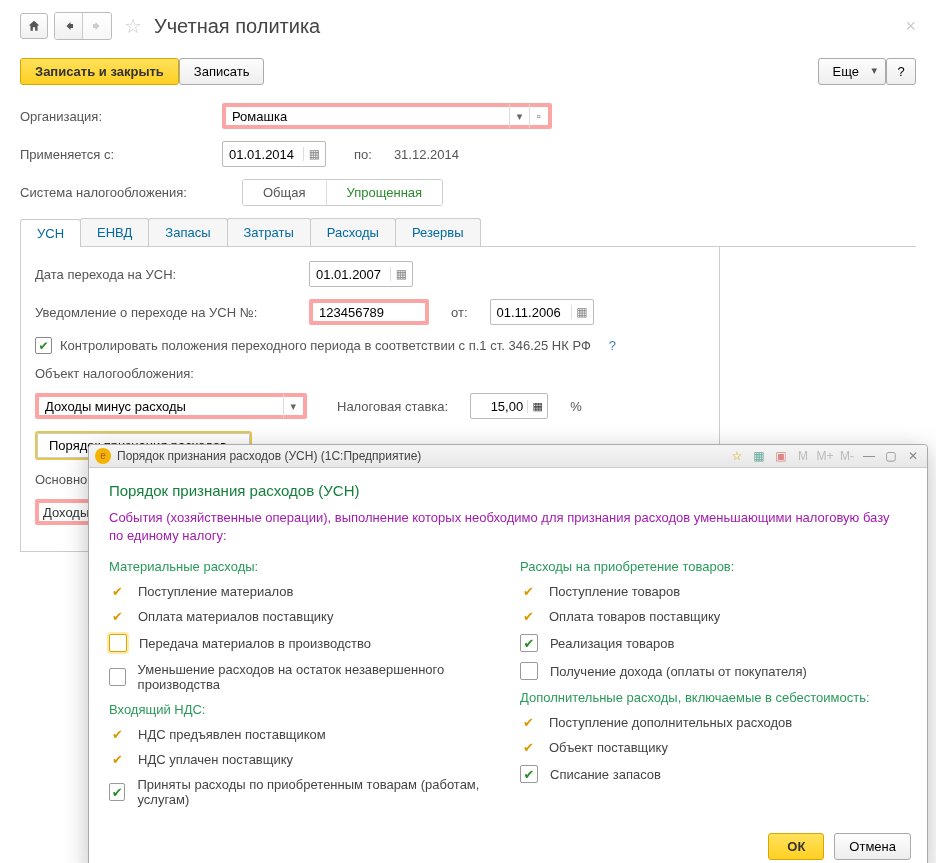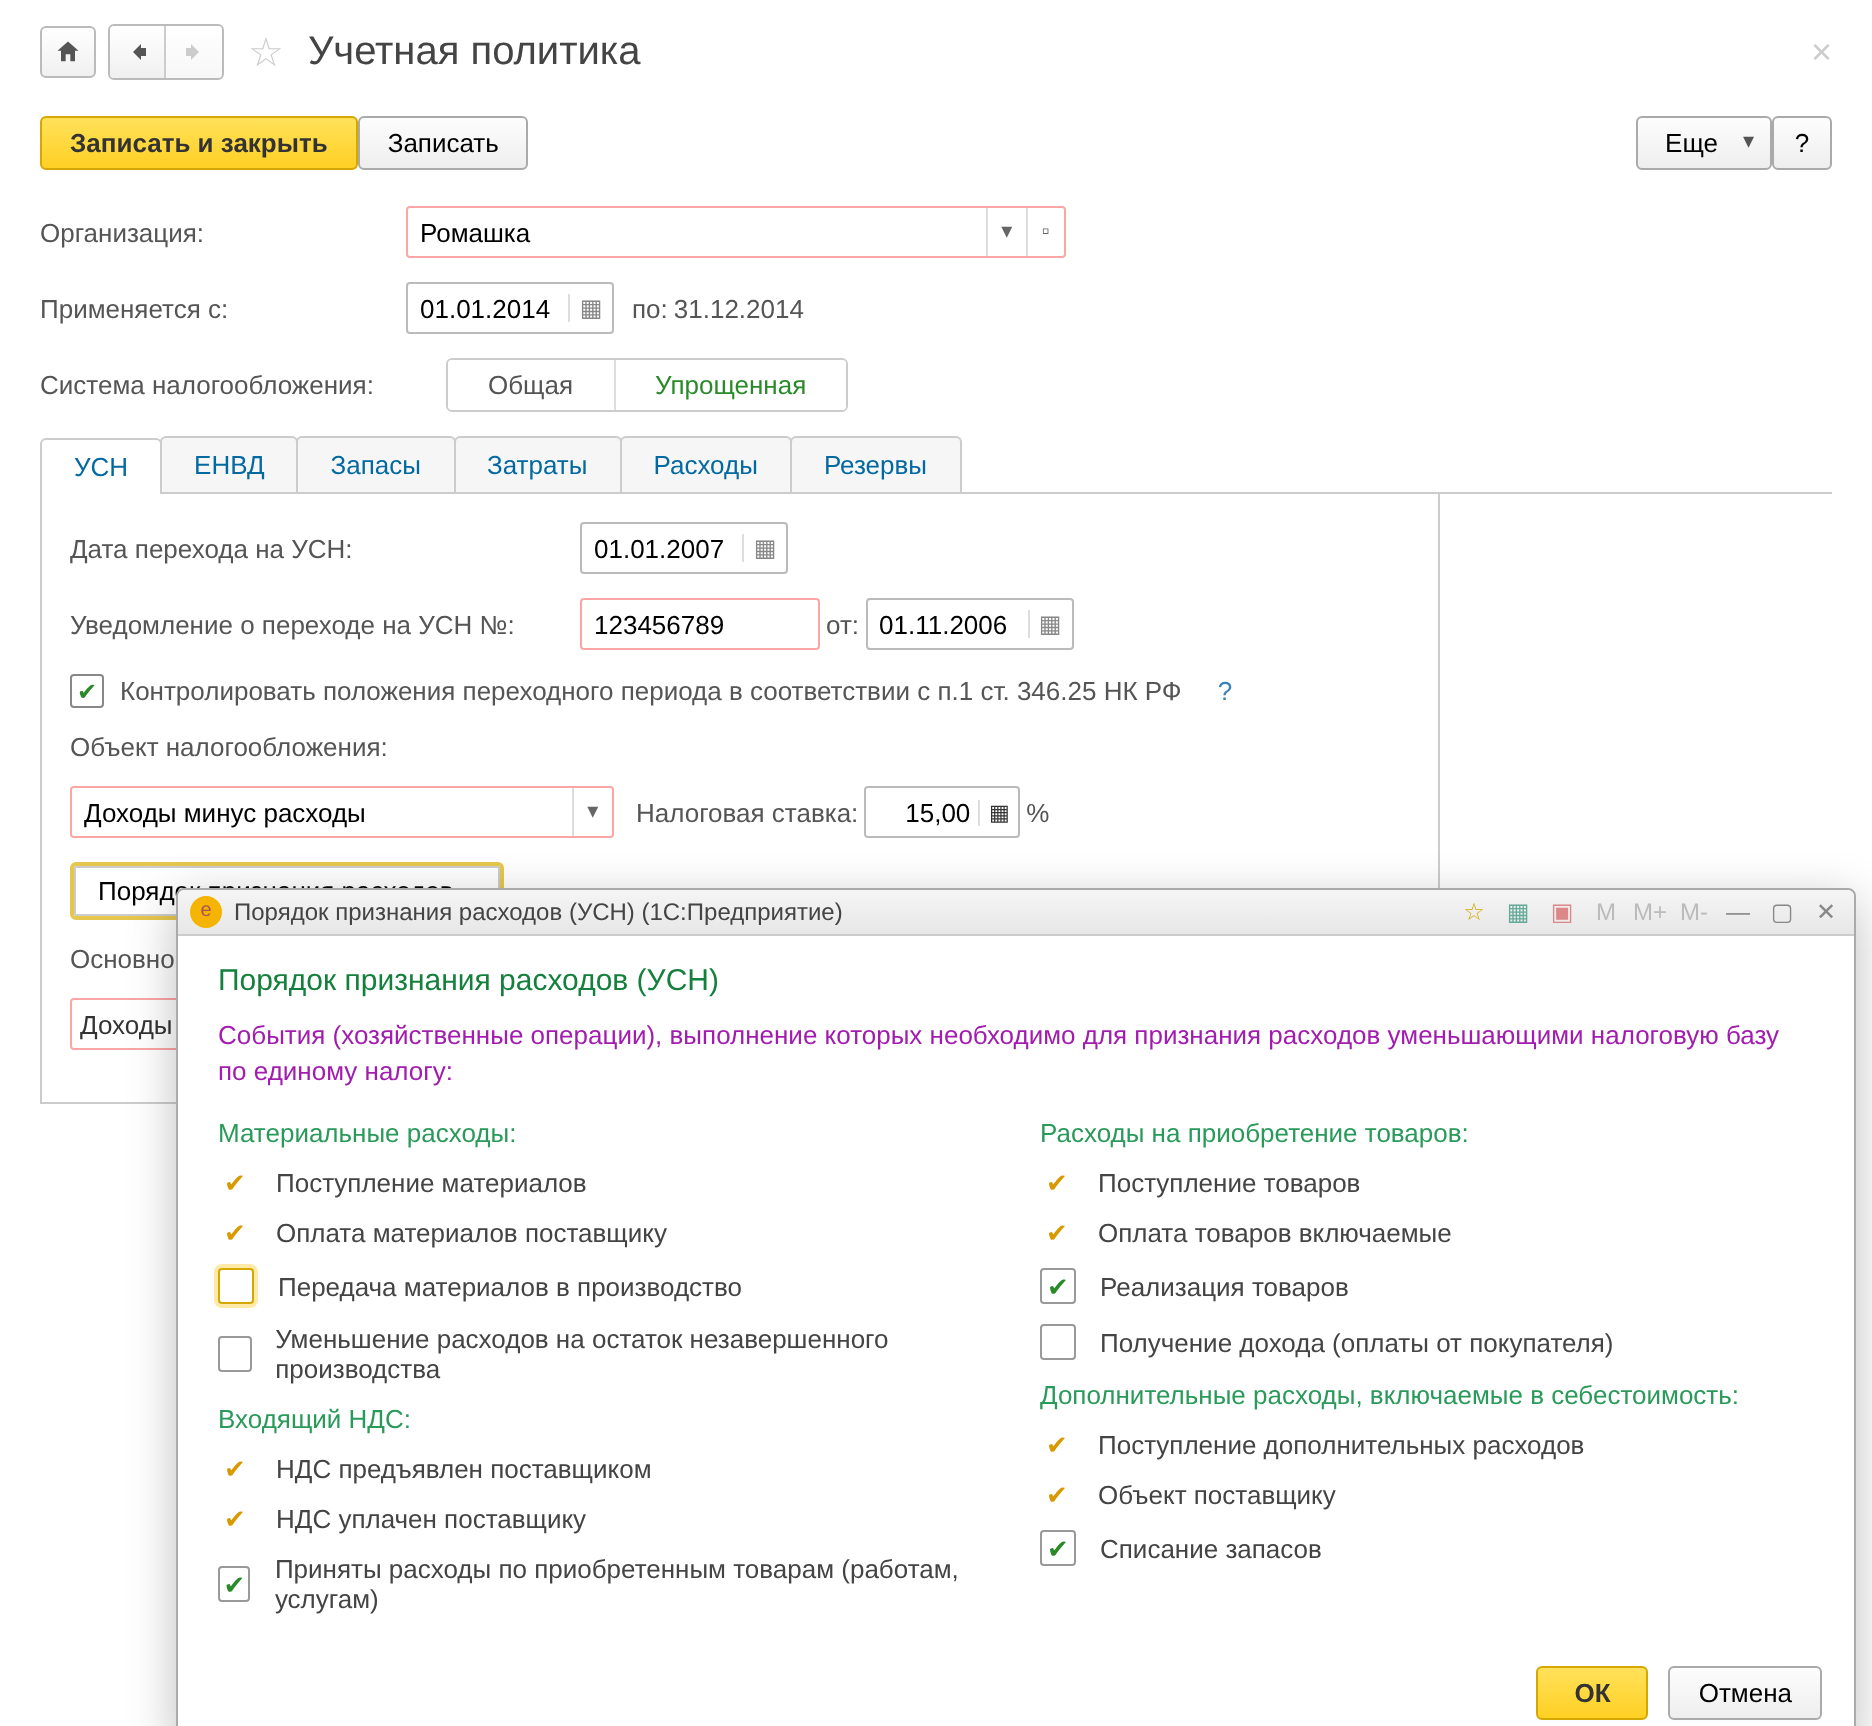--- a/index.html
+++ b/index.html
@@ -30,24 +30,24 @@
     padding: 5px 14px; border:1px solid #aaa; border-radius:3px;
     background: linear-gradient(#fdfdfd,#eee); cursor:pointer; font-size:13px;
   }
   .btn-primary {
     background: linear-gradient(#ffe15a,#ffd024);
     border-color:#d4a800; font-weight:bold; color:#333;
   }
   .btn-more { padding-right: 26px; position:relative;}
   .btn-more::after { content:"▾"; position:absolute; right:8px; top:5px; font-size:11px; color:#555;}
   .spacer { flex:1; }
-  .form-row { display:flex; align-items:center; margin-bottom: 12px; gap: 3px; }
+  .form-row { display:flex; align-items:center; margin-bottom: 12px; gap: 22px; }
   .form-label { width: 180px; color:#555; }
   .combo {
-    display:flex; align-items:center; border:1px solid #fca5a5; border-radius:2px;
+    display:flex; align-items:center; border:4px solid #fca5a5; border-radius:2px;
     height:26px; background:#fff;
   }
   .combo input { border:none; padding:0 6px; font-size:13px; width:100%; outline:none;}
   .combo .caret, .combo .ext {
     width:22px; text-align:center; border-left:1px solid #ddd;
     color:#666; cursor:pointer; font-size:11px; line-height:24px;
   }
   .date-input { display:flex; align-items:center; border:1px solid #bbb; border-radius:2px; height:26px;}
   .date-input input { border:none; padding:0 6px; width: 80px; font-size:13px; outline:none;}
   .date-input .cal { width:22px; text-align:center; border-left:1px solid #ddd; color:#888; cursor:pointer; font-size:12px;}
@@ -291,21 +291,21 @@
       </div>
       <div class="dlg-col">
         <div class="sect-title">Расходы на приобретение товаров:</div>
         <div>
             <div class="item">
               <span class="tick">✔</span>
               <span>Поступление товаров</span>
             </div>
             <div class="item">
               <span class="tick">✔</span>
-              <span>Оплата товаров включаемые</span>
+              <span>Оплата товаров поставщику</span>
             </div>
             <div class="item">
               <span class="box checked"></span>
               <span>Реализация товаров</span>
             </div>
             <div class="item">
               <span class="box"></span>
               <span>Получение дохода (оплаты от покупателя)</span>
             </div>
           </div>

